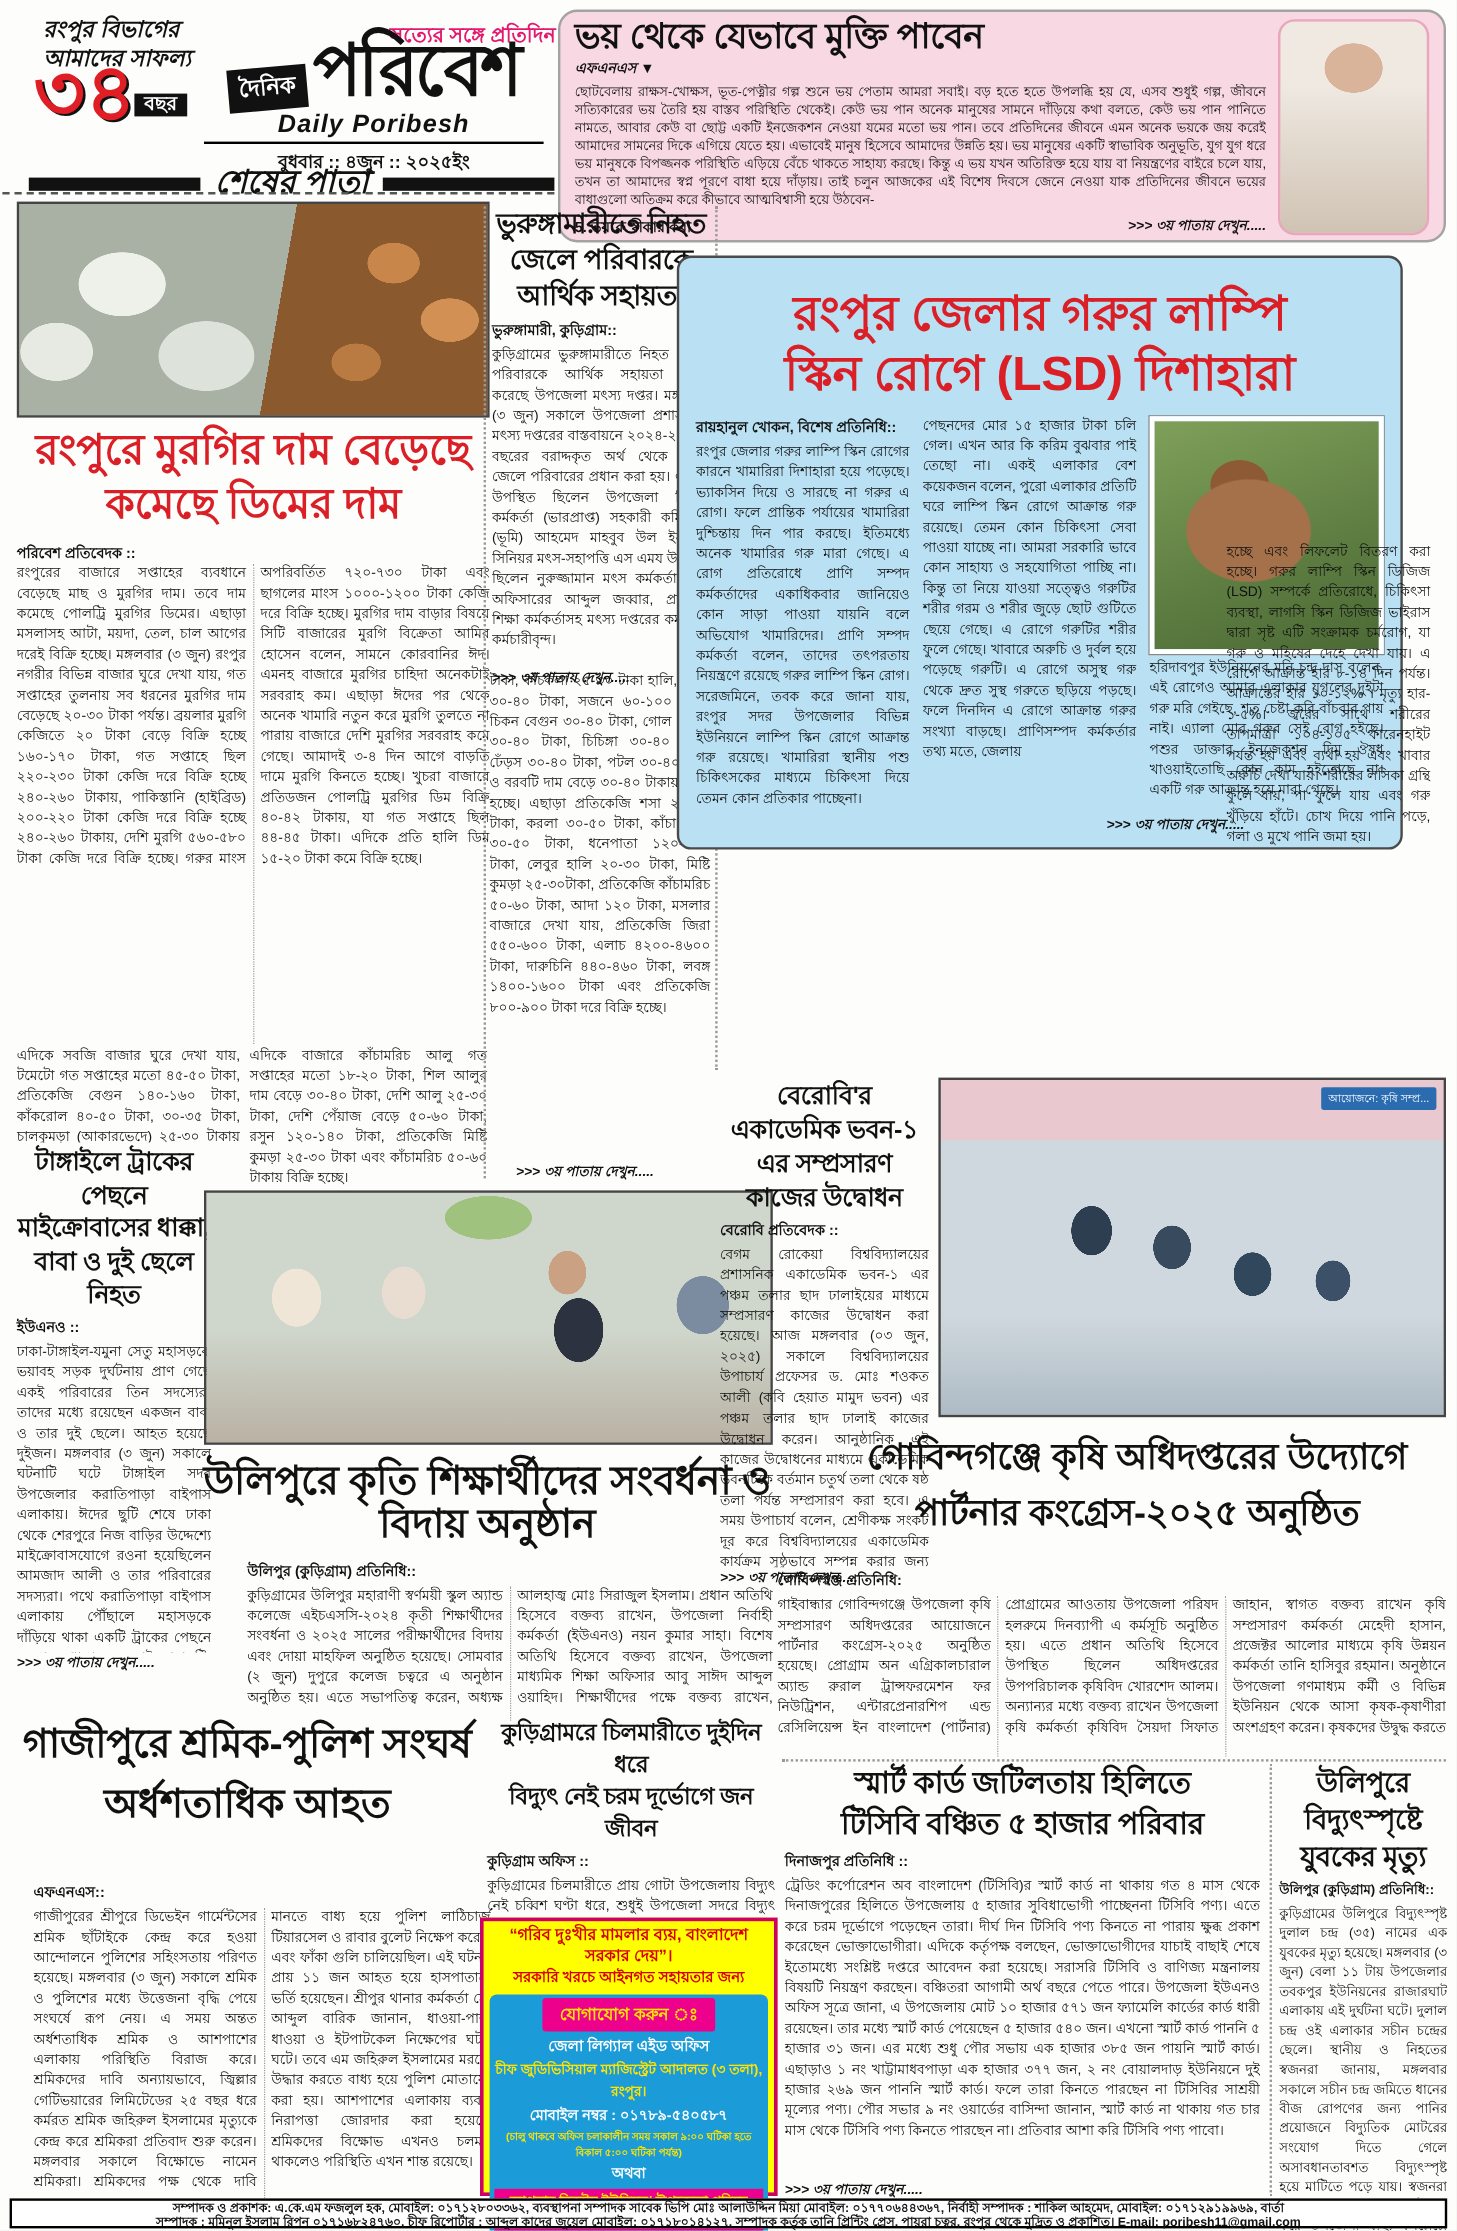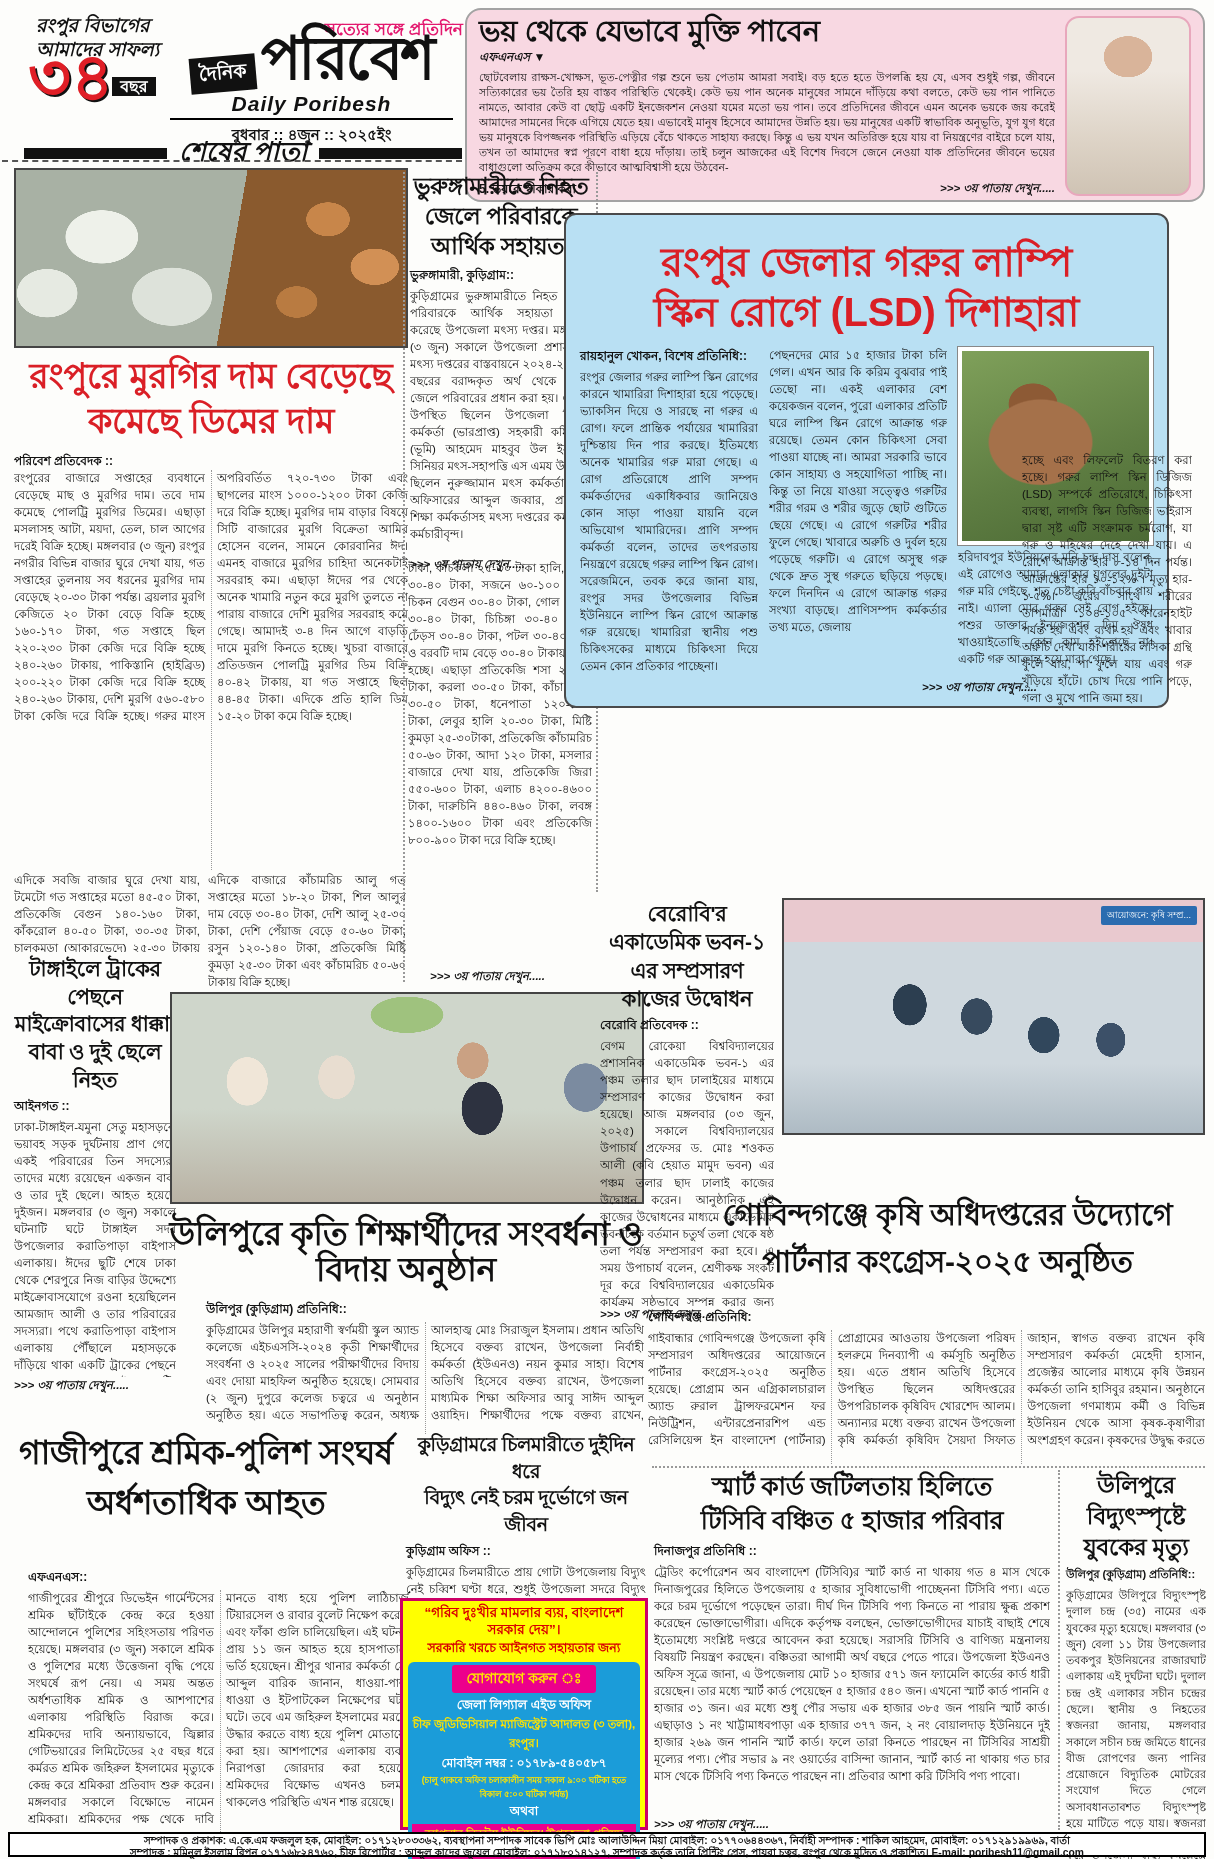--- a/index.html
+++ b/index.html
@@ -132,21 +132,21 @@
         <div class="body-text" style="height:238px;margin-top:4px;">হরিদাবপুর ইউনিয়নের মনি চন্দ্র দাস বলেন, এই রোগেও আমার এলাকার যুগলের দুইটা গরু মরি গেইছে, শত চেষ্টা করি বাঁচবার পায় নাই। এ্যালা মোর গরুর সেই রোগ হইছে। পশুর ডাক্তার ইনজেকশন দিমু ঔষধ খাওয়াইতোছি কোন কাম হইতোছে না। একটি গরু আক্রান্ত হয়ে মারা গেছে।</div>
       </div>
     </div>
     <div class="more" style="position:absolute;right:130px;bottom:8px;">&gt;&gt;&gt; ৩য় পাতায় দেখুন.....</div>
   </div>
 
   <div class="abs body-text" style="left:1022px;top:452px;width:170px;height:400px;">হচ্ছে এবং লিফলেট বিতরণ করা হচ্ছে। গরুর লাম্পি স্কিন ডিজিজ (LSD) সম্পর্কে প্রতিরোধে, চিকিৎসা ব্যবস্থা, লাগসি স্কিন ডিজিজ ভাইরাস দ্বারা সৃষ্ট এটি সংক্রামক চর্মরোগ, যা গরু ও মহিষের দেহে দেখা যায়। এ রোগে আক্রান্ত হার ৮-১৪ দিন পর্যন্ত। আক্রান্তের হার ১০-১২% । মৃত্যু হার- ১-৫%। জ্বরের সাথে শরীরের তাপমাত্রা ১০৪-১০৫ ফারেনহাইট পর্যন্ত হয় এবং ব্যথা হয় এবং খাবার অরুচি দেখা যায়। শরীরের লসিকা গ্রন্থি ফুলে যায়, পা ফুলে যায় এবং গরু খুঁড়িয়ে হাঁটে। চোখ দিয়ে পানি পড়ে, গলা ও মুখে পানি জমা হয়।</div>
 
   <div class="abs" style="left:14px;top:955px;width:162px;">
     <div class="hl center" style="font-size:21px;line-height:1.32;">টাঙ্গাইলে ট্রাকের পেছনে মাইক্রোবাসের ধাক্কা, বাবা ও দুই ছেলে নিহত</div>
-    <div class="byline" style="margin-top:3px;">আইনগত ::</div>
+    <div class="byline" style="margin-top:3px;">ইউএনও ::</div>
     <div class="body-text" style="height:258px;">ঢাকা-টাঙ্গাইল-যমুনা সেতু মহাসড়কে ভয়াবহ সড়ক দুর্ঘটনায় প্রাণ গেছে একই পরিবারের তিন সদস্যের। তাদের মধ্যে রয়েছেন একজন বাবা ও তার দুই ছেলে। আহত হয়েছে দুইজন। মঙ্গলবার (৩ জুন) সকালে ঘটনাটি ঘটে টাঙ্গাইল সদর উপজেলার করাতিপাড়া বাইপাস এলাকায়। ঈদের ছুটি শেষে ঢাকা থেকে শেরপুরে নিজ বাড়ির উদ্দেশ্যে মাইক্রোবাসযোগে রওনা হয়েছিলেন আমজাদ আলী ও তার পরিবারের সদস্যরা। পথে করাতিপাড়া বাইপাস এলাকায় পৌঁছালে মহাসড়কে দাঁড়িয়ে থাকা একটি ট্রাকের পেছনে সজোরে ধাক্কা দেয় মাইক্রোবাসটি। ঘটনাস্থলেই নিহত হন তিনজন। খবর পেয়ে দ্রুত উদ্ধার অভিযান চালায় ফায়ার সার্ভিস ও পুলিশ। তারা হলেন্ডশেরপুর সদর উপজেলার কামারচর এলাকার আমজাদ আলী</div>
     <div class="more">&gt;&gt;&gt; ৩য় পাতায় দেখুন.....</div>
   </div>
 
   <div class="abs photo" style="left:170px;top:992px;width:474px;height:212px;
        background:
         radial-gradient(34px 40px at 16% 42%,#f0e6d8 0 60%,transparent 61%),
         radial-gradient(30px 36px at 35% 40%,#e8ddd0 0 60%,transparent 61%),
         radial-gradient(34px 44px at 66% 55%,#2d3240 0 60%,transparent 61%),
         radial-gradient(26px 30px at 64% 32%,#caa183 0 60%,transparent 61%),
@@ -159,21 +159,21 @@
     <div class="body-text cols2" style="height:112px;">কুড়িগ্রামের উলিপুর মহারাণী স্বর্ণময়ী স্কুল অ্যান্ড কলেজে এইচএসসি-২০২৪ কৃতী শিক্ষার্থীদের সংবর্ধনা ও ২০২৫ সালের পরীক্ষার্থীদের বিদায় এবং দোয়া মাহফিল অনুষ্ঠিত হয়েছে। সোমবার (২ জুন) দুপুরে কলেজ চত্বরে এ অনুষ্ঠান অনুষ্ঠিত হয়। এতে সভাপতিত্ব করেন, অধ্যক্ষ আলহাজ্ব মোঃ সিরাজুল ইসলাম। প্রধান অতিথি হিসেবে বক্তব্য রাখেন, উপজেলা নির্বাহী কর্মকর্তা (ইউএনও) নয়ন কুমার সাহা। বিশেষ অতিথি হিসেবে বক্তব্য রাখেন, উপজেলা মাধ্যমিক শিক্ষা অফিসার আবু সাঈদ আব্দুল ওয়াহিদ। শিক্ষার্থীদের পক্ষে বক্তব্য রাখেন, তৌফিকুর রহমান তরঙ্গ, আরাফাত আহমেদ রূপন, প্রীতম ঘোষ, সাজিদুর রহমান সেবিব ও ফারিহা আনজুম অর্পি প্রমুখ। প্রধান অতিথির বক্তব্যে ইউএনও বলেন, 'শুধু ভালো ফল নয়, একজন শিক্ষার্থীকে ভালো মানুষ হিসেবেও গড়ে উঠতে হবে।' অনুষ্ঠানে জানানো হয়, চলতি শিক্ষাবর্ষে ২৫ জন শিক্ষার্থী ঢাকা মেডিক্যাল, বুয়েট, ঢাকা বিশ্ববিদ্যালয়, বুটেক্স, শাবিপ্রবিসহ বিভিন্ন সরকারি বিশ্ববিদ্যালয়ে ভর্তির সুযোগ পেয়েছে। আলোচনা সভা শেষে কৃতি ও বিদায়ী শিক্ষার্থীদের মাঝে ক্রেস্ট ও ফুল প্রদান এবং দোয়া মাহফিল অনুষ্ঠিত হয়।</div>
   </div>
 
   <div class="abs" style="left:600px;top:900px;width:174px;">
     <div class="hl center" style="font-size:21px;line-height:1.35;">বেরোবি'র একাডেমিক ভবন-১ এর সম্প্রসারণ কাজের উদ্বোধন</div>
     <div class="byline" style="margin-top:3px;">বেরোবি প্রতিবেদক ::</div>
     <div class="body-text" style="height:268px;">বেগম রোকেয়া বিশ্ববিদ্যালয়ের প্রশাসনিক একাডেমিক ভবন-১ এর পঞ্চম তলার ছাদ ঢালাইয়ের মাধ্যমে সম্প্রসারণ কাজের উদ্বোধন করা হয়েছে। আজ মঙ্গলবার (০৩ জুন, ২০২৫) সকালে বিশ্ববিদ্যালয়ের উপাচার্য প্রফেসর ড. মোঃ শওকত আলী (কবি হেয়াত মামুদ ভবন) এর পঞ্চম তলার ছাদ ঢালাই কাজের উদ্বোধন করেন। আনুষ্ঠানিক এই কাজের উদ্বোধনের মাধ্যমে একাডেমিক ভবনটিকে বর্তমান চতুর্থ তলা থেকে ষষ্ঠ তলা পর্যন্ত সম্প্রসারণ করা হবে। এ সময় উপাচার্য বলেন, শ্রেণীকক্ষ সংকট দূর করে বিশ্ববিদ্যালয়ের একাডেমিক কার্যক্রম সুষ্ঠুভাবে সম্পন্ন করার জন্য ভবনটির সম্প্রসারণ কার্যক্রম শুরু করা হয়েছে। নির্ধারিত সময়ের মধ্যে কাজ সমাপ্ত করার ব্যাপারে আশাবাদ ব্যক্ত করেন তিনি। এসময় একাডেমিক ভবন-১ কে ছয় তলা পর্যন্ত সম্প্রসারণ করে বিশ্ববিদ্যালয়ের কার্যক্রম চলবে বলে জানান।</div>
     <div class="more">&gt;&gt;&gt; ৩য় পাতায় দেখুন.....</div>
   </div>
 
-  <div class="abs photo" style="left:782px;top:898px;width:423px;height:237px;
+  <div class="abs photo" style="left:782px;top:898px;width:423px;height:283px;
        background:
         radial-gradient(28px 34px at 30% 45%,#2c3e50 0 60%,transparent 61%),
         radial-gradient(26px 30px at 46% 50%,#374a5e 0 60%,transparent 61%),
         radial-gradient(26px 30px at 62% 58%,#31475c 0 60%,transparent 61%),
         radial-gradient(24px 28px at 78% 60%,#3c5068 0 60%,transparent 61%),
         linear-gradient(180deg,#e9c9cf 0 18%,#cfd8de 18% 70%,#aebbc4);">
     <div style="position:absolute;right:6px;top:6px;background:#2b6cb0;color:#fff;font-size:9px;padding:2px 6px;border-radius:2px;">আয়োজনে: কৃষি সম্প্র...</div>
   </div>
 
   <div class="abs hl center" style="left:690px;top:1192px;width:515px;font-size:30px;line-height:1.55;">

